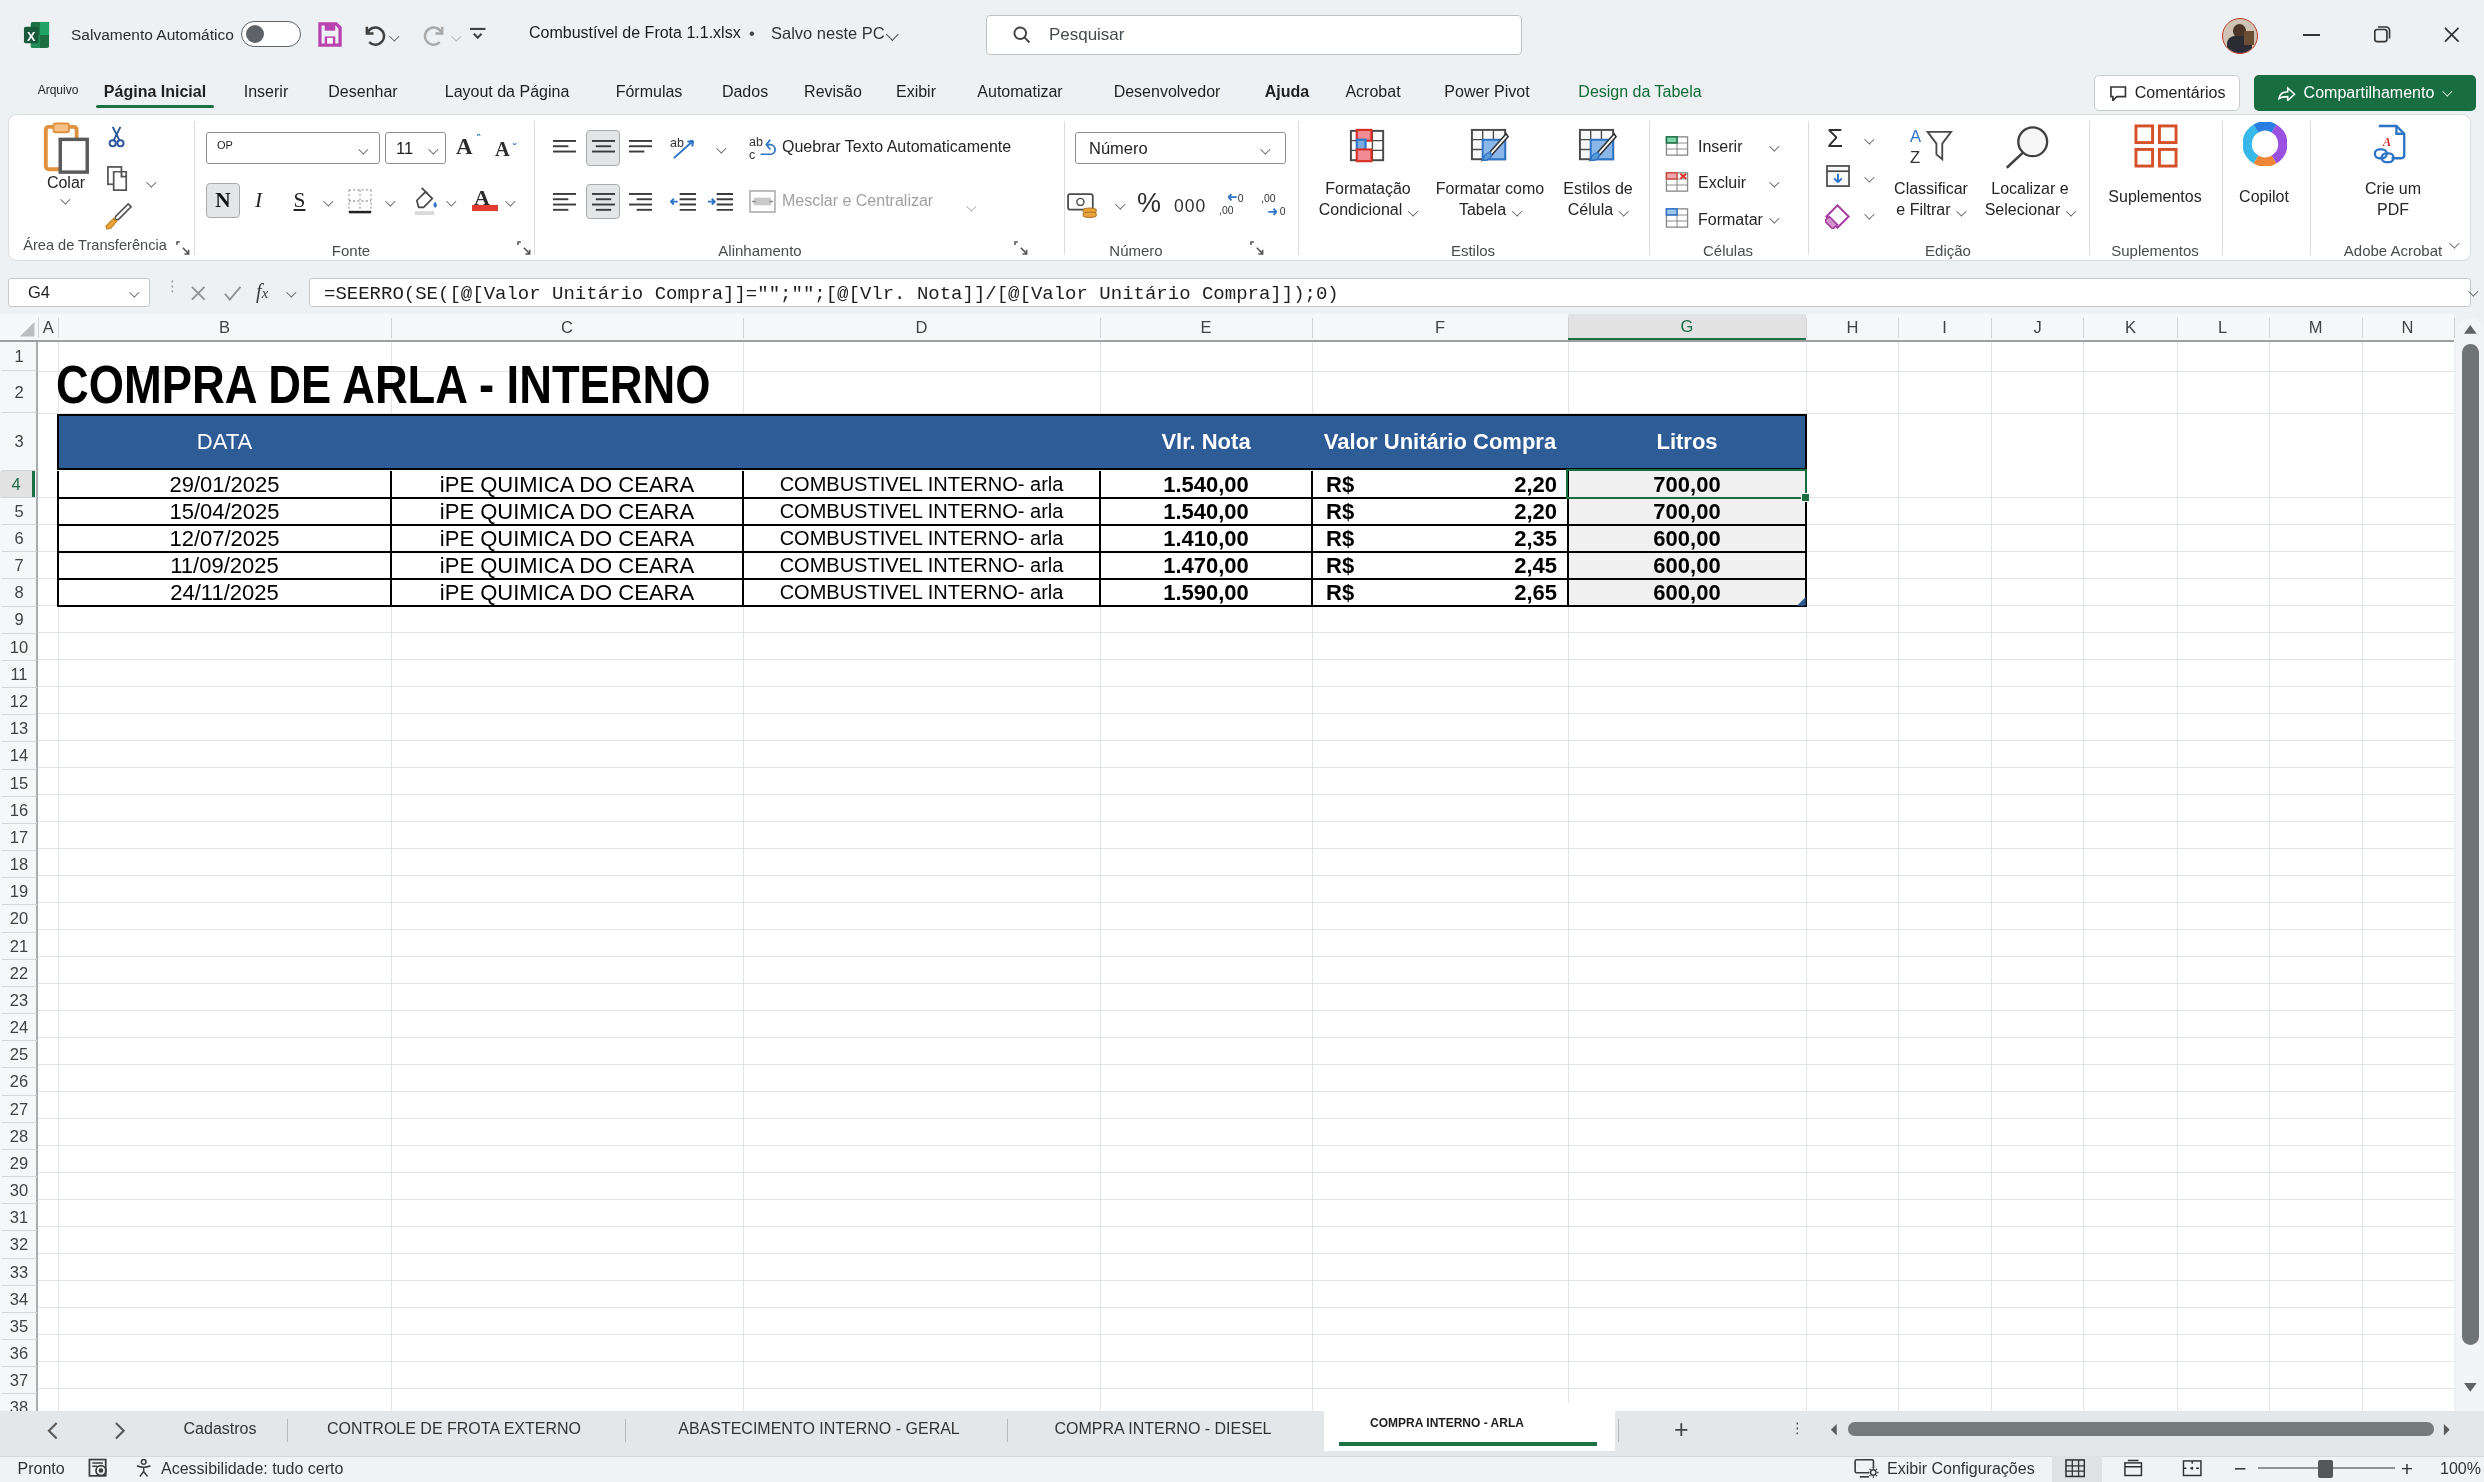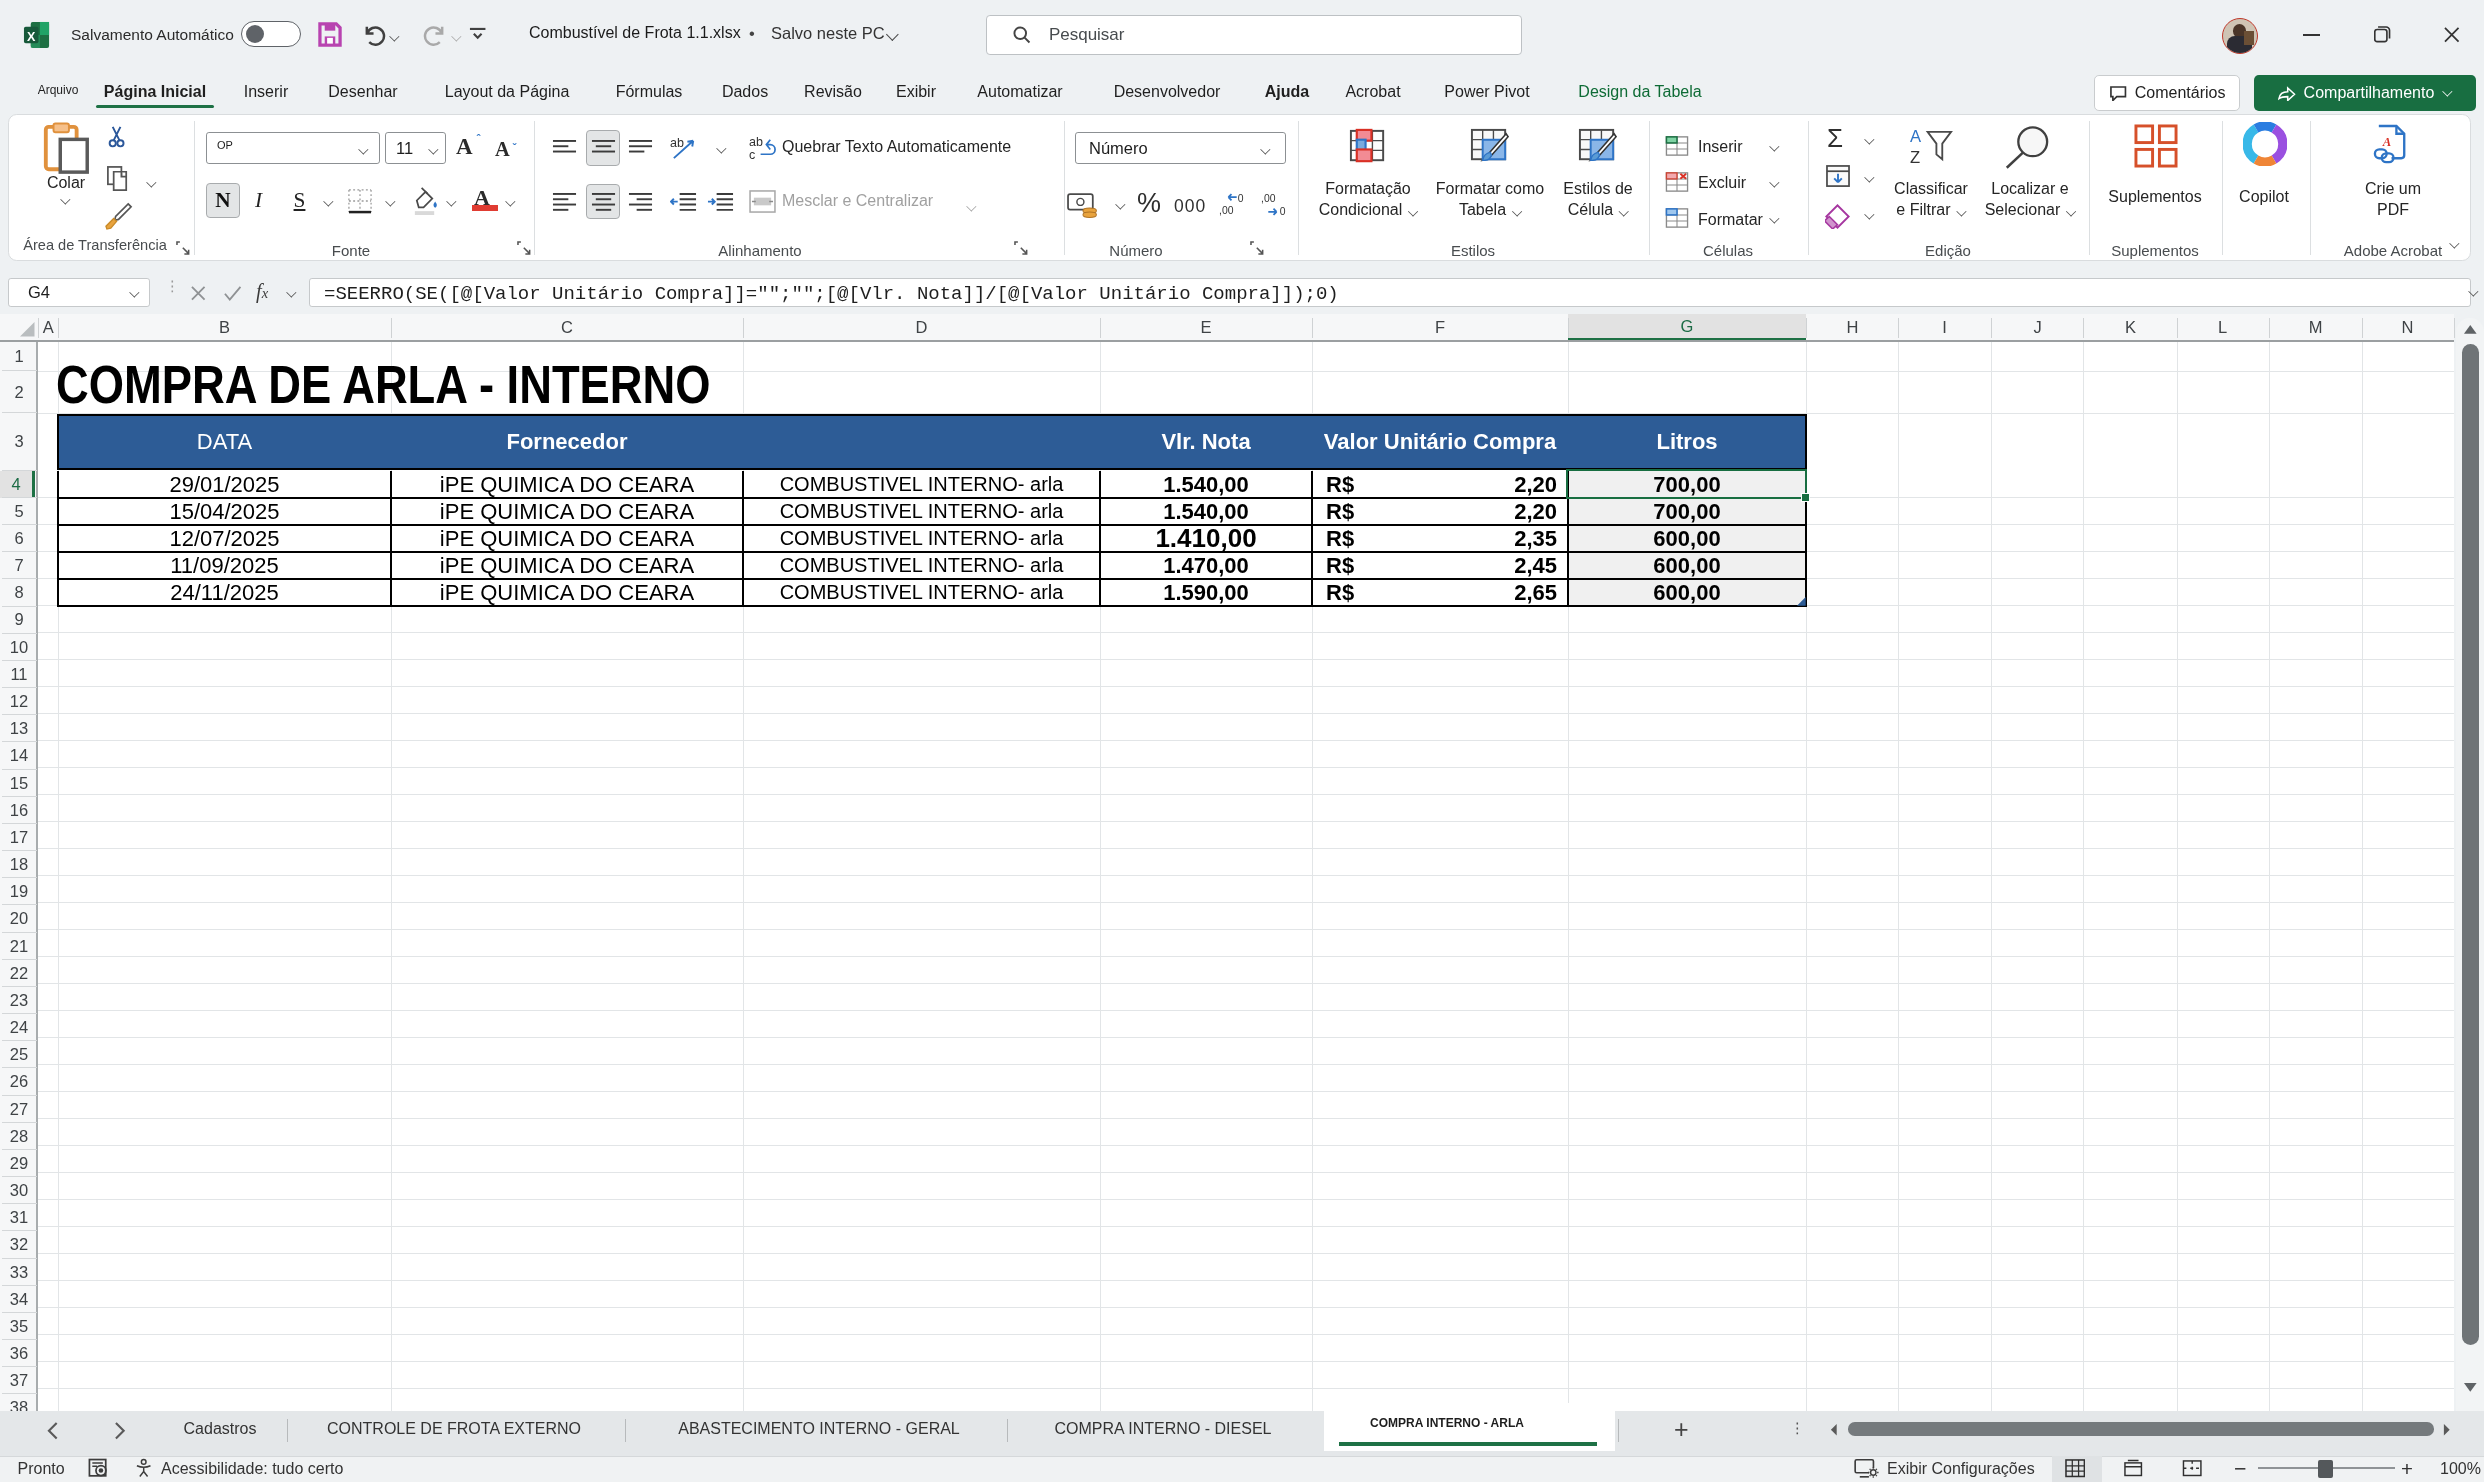--- a/index.html
+++ b/index.html
@@ -492,21 +492,20 @@
 <div class="vln" style="left:2177px;top:342px;height:1069px"></div>
 <div class="vln" style="left:2269px;top:342px;height:1069px"></div>
 <div class="vln" style="left:2362px;top:342px;height:1069px"></div>
 <div class="vln" style="left:2454px;top:342px;height:1069px"></div>
 <div class="ab" style="left:38px;top:371px;width:2416px;height:1px;background:#e2e5e7"></div>
 <div class="ab" style="left:38px;top:413px;width:2416px;height:1px;background:#e2e5e7"></div>
 <div class="ab" style="left:38px;top:471px;width:2416px;height:940px;background:repeating-linear-gradient(to bottom,transparent 0 26px,#e2e5e7 26px 27px)"></div>
 <div class="ab" style="left:56px;top:354px;font-size:53px;font-weight:bold;color:#000;white-space:nowrap;transform:scaleX(0.855);transform-origin:left">COMPRA DE ARLA - INTERNO</div>
 <div class="ab" style="left:57px;top:414px;width:1750px;height:56px;background:#2d5c96;border:2.4px solid #000"></div>
 <div class="ab ctr" style="left:58px;top:416px;width:333px;height:52px;color:#fff;font-weight:normal;font-size:22px">DATA</div>
-<div class="ab ctr" style="left:391px;top:416px;width:352px;height:52px;color:#fff;font-weight:bold;font-size:22px">Fornecedor</div>
 <div class="ab ctr" style="left:1100px;top:416px;width:212px;height:52px;color:#fff;font-weight:bold;font-size:22px">Vlr. Nota</div>
 <div class="ab ctr" style="left:1312px;top:416px;width:256px;height:52px;color:#fff;font-weight:bold;font-size:22px">Valor Unitário Compra</div>
 <div class="ab ctr" style="left:1568px;top:416px;width:238px;height:52px;color:#fff;font-weight:bold;font-size:22px">Litros</div>
 <div class="ab" style="left:58px;top:471px;width:1748px;height:27px;background:#fff"></div>
 <div class="ab" style="left:1568px;top:471px;width:238px;height:27px;background:#f0f0f0"></div>
 <div class="ab ctr" style="left:58px;top:471px;width:333px;height:27px;font-size:22px;color:#000">29/01/2025</div>
 <div class="ab ctr" style="left:391px;top:471px;width:352px;height:27px;font-size:22px;color:#000">iPE QUIMICA DO CEARA</div>
 <div class="ab ctr" style="left:743px;top:471px;width:357px;height:27px;font-size:20px;color:#000">COMBUSTIVEL INTERNO- arla</div>
 <div class="ab ctr" style="left:1100px;top:471px;width:212px;height:27px;font-size:22px;font-weight:bold;color:#000">1.540,00</div>
 <div class="ab" style="left:1326px;top:471px;height:27px;display:flex;align-items:center;font-size:22px;font-weight:bold;color:#000">R$</div>
@@ -519,21 +518,21 @@
 <div class="ab ctr" style="left:743px;top:498px;width:357px;height:27px;font-size:20px;color:#000">COMBUSTIVEL INTERNO- arla</div>
 <div class="ab ctr" style="left:1100px;top:498px;width:212px;height:27px;font-size:22px;font-weight:bold;color:#000">1.540,00</div>
 <div class="ab" style="left:1326px;top:498px;height:27px;display:flex;align-items:center;font-size:22px;font-weight:bold;color:#000">R$</div>
 <div class="ab" style="left:1312px;top:498px;width:245px;height:27px;display:flex;align-items:center;justify-content:flex-end;font-size:22px;font-weight:bold;color:#000">2,20</div>
 <div class="ab ctr" style="left:1568px;top:498px;width:238px;height:27px;font-size:22px;font-weight:bold;color:#000">700,00</div>
 <div class="ab" style="left:58px;top:525px;width:1748px;height:27px;background:#fff"></div>
 <div class="ab" style="left:1568px;top:525px;width:238px;height:27px;background:#f0f0f0"></div>
 <div class="ab ctr" style="left:58px;top:525px;width:333px;height:27px;font-size:22px;color:#000">12/07/2025</div>
 <div class="ab ctr" style="left:391px;top:525px;width:352px;height:27px;font-size:22px;color:#000">iPE QUIMICA DO CEARA</div>
 <div class="ab ctr" style="left:743px;top:525px;width:357px;height:27px;font-size:20px;color:#000">COMBUSTIVEL INTERNO- arla</div>
-<div class="ab ctr" style="left:1100px;top:525px;width:212px;height:27px;font-size:26px;font-weight:bold;color:#000">1.410,00</div>
+<div class="ab ctr" style="left:1100px;top:525px;width:212px;height:27px;font-size:22px;font-weight:bold;color:#000">1.410,00</div>
 <div class="ab" style="left:1326px;top:525px;height:27px;display:flex;align-items:center;font-size:22px;font-weight:bold;color:#000">R$</div>
 <div class="ab" style="left:1312px;top:525px;width:245px;height:27px;display:flex;align-items:center;justify-content:flex-end;font-size:22px;font-weight:bold;color:#000">2,35</div>
 <div class="ab ctr" style="left:1568px;top:525px;width:238px;height:27px;font-size:22px;font-weight:bold;color:#000">600,00</div>
 <div class="ab" style="left:58px;top:552px;width:1748px;height:27px;background:#fff"></div>
 <div class="ab" style="left:1568px;top:552px;width:238px;height:27px;background:#f0f0f0"></div>
 <div class="ab ctr" style="left:58px;top:552px;width:333px;height:27px;font-size:22px;color:#000">11/09/2025</div>
 <div class="ab ctr" style="left:391px;top:552px;width:352px;height:27px;font-size:22px;color:#000">iPE QUIMICA DO CEARA</div>
 <div class="ab ctr" style="left:743px;top:552px;width:357px;height:27px;font-size:20px;color:#000">COMBUSTIVEL INTERNO- arla</div>
 <div class="ab ctr" style="left:1100px;top:552px;width:212px;height:27px;font-size:22px;font-weight:bold;color:#000">1.470,00</div>
 <div class="ab" style="left:1326px;top:552px;height:27px;display:flex;align-items:center;font-size:22px;font-weight:bold;color:#000">R$</div>

